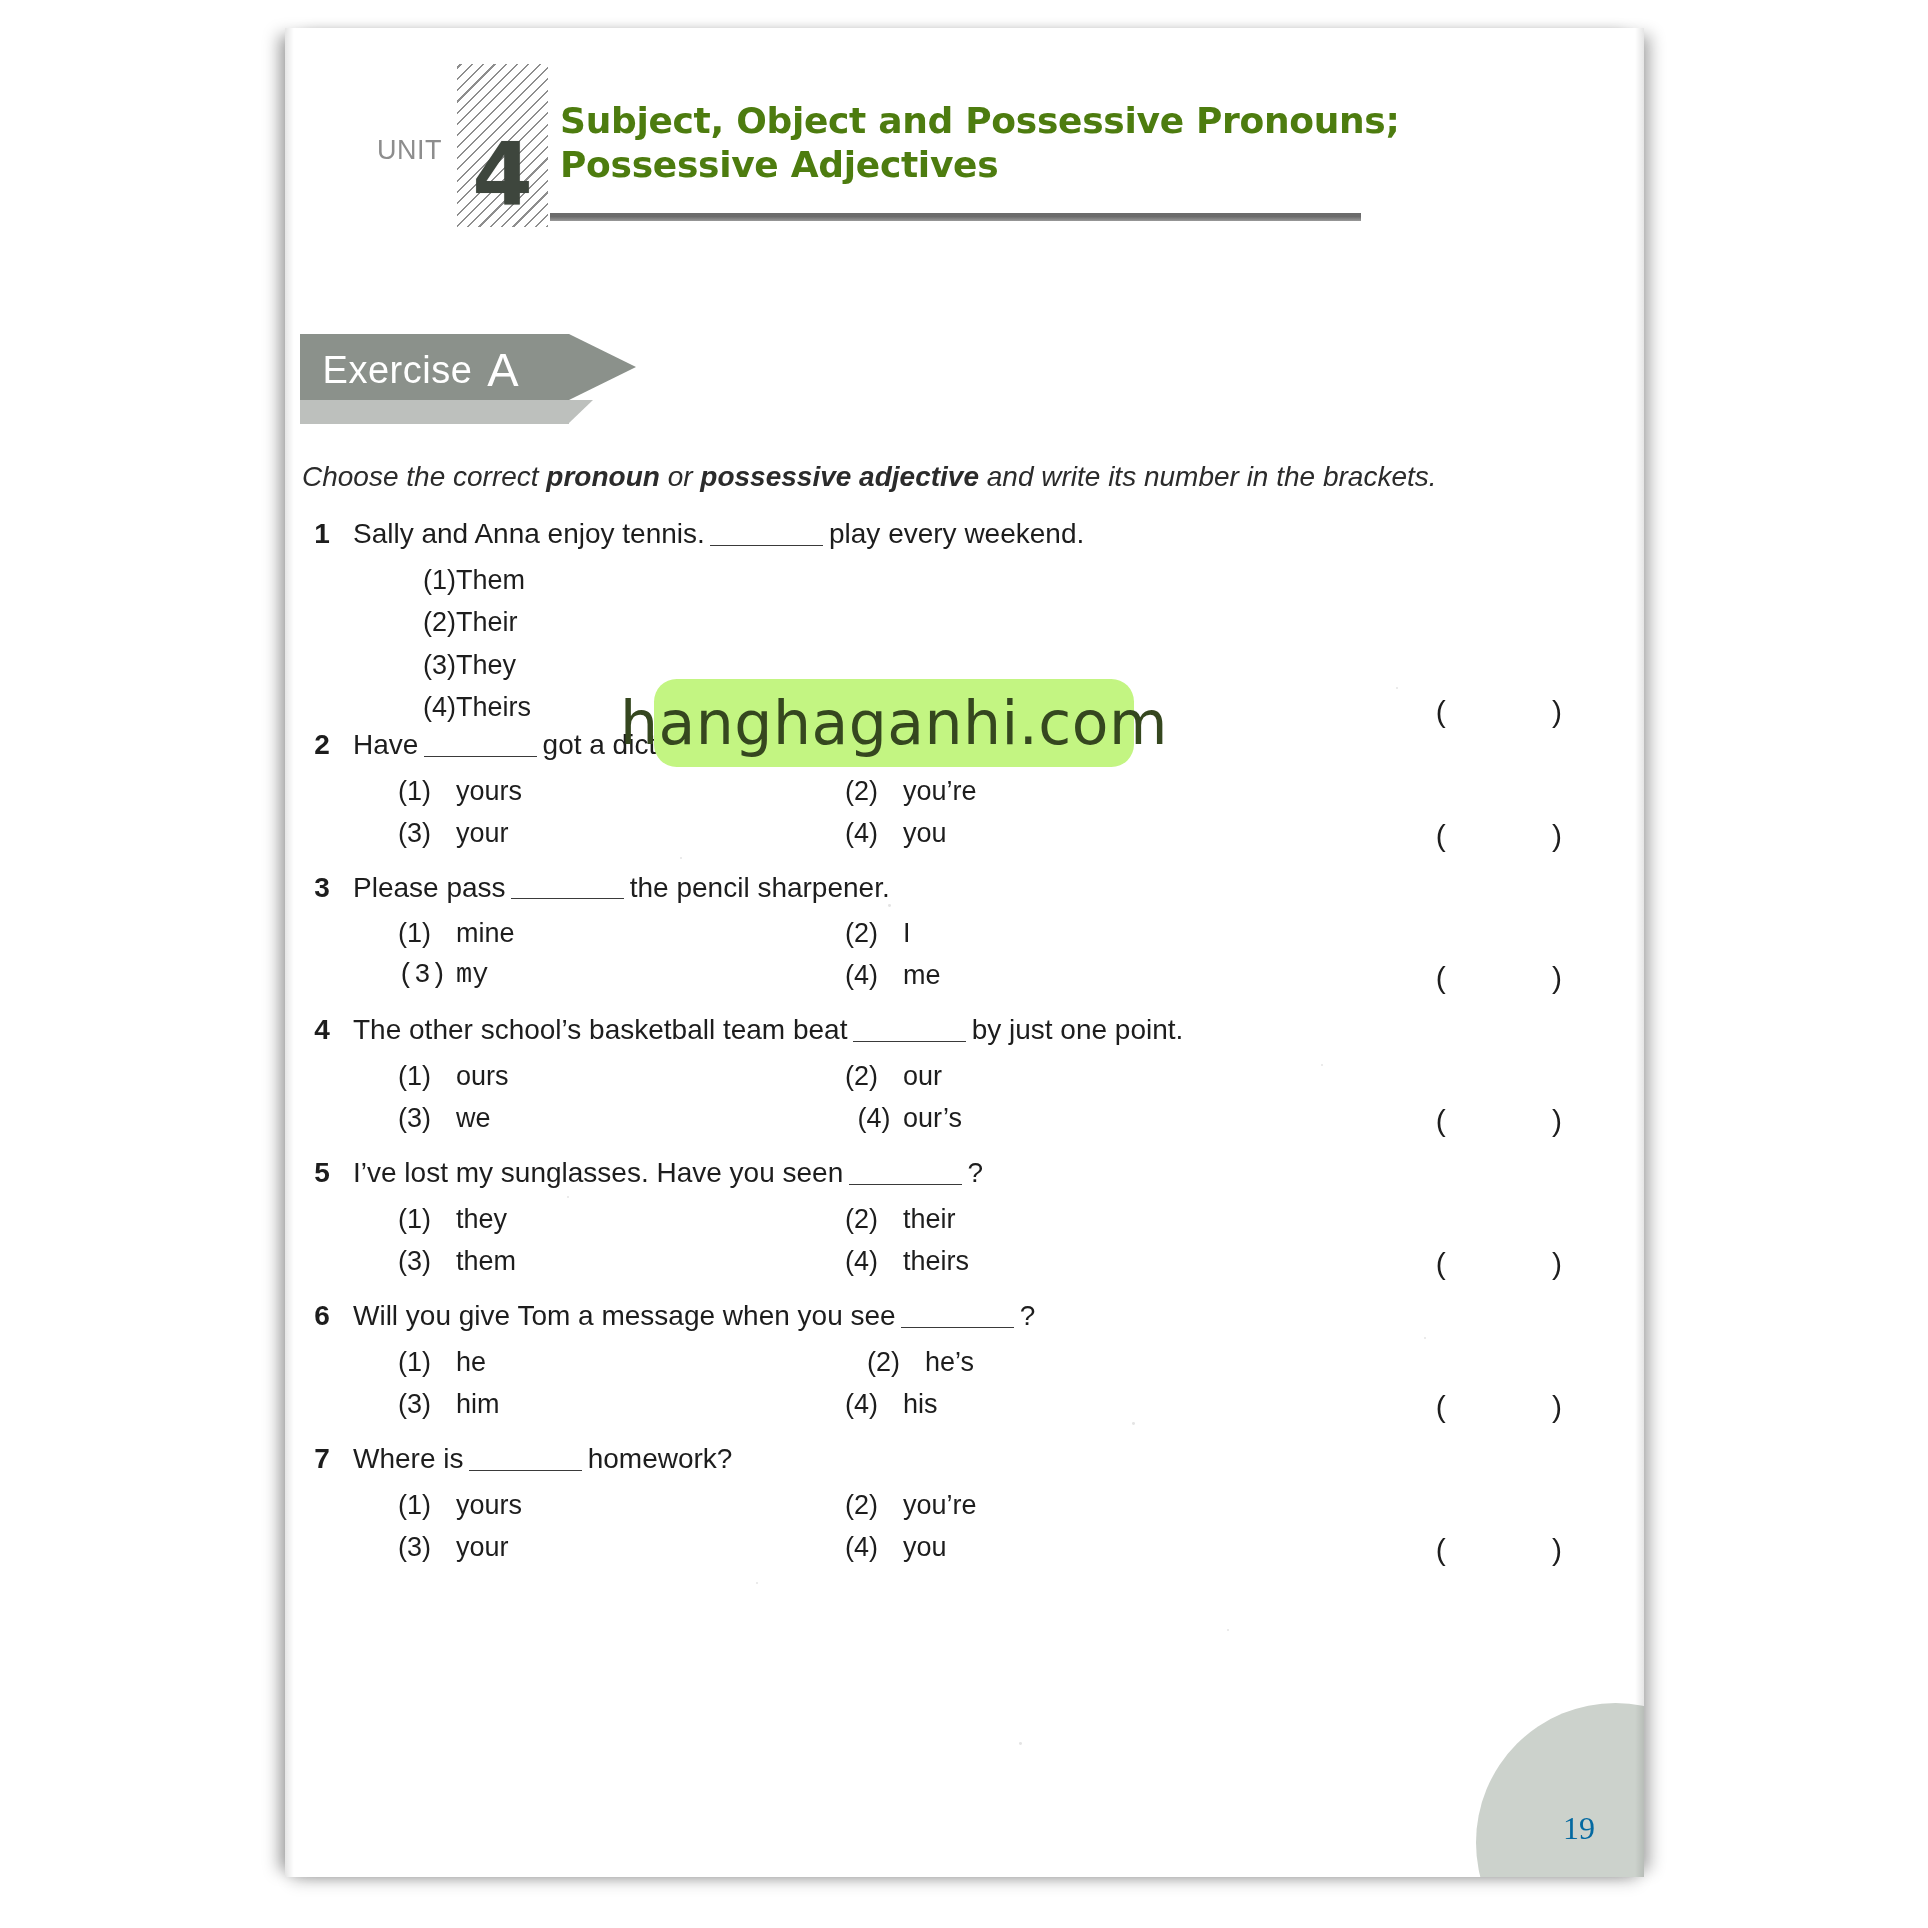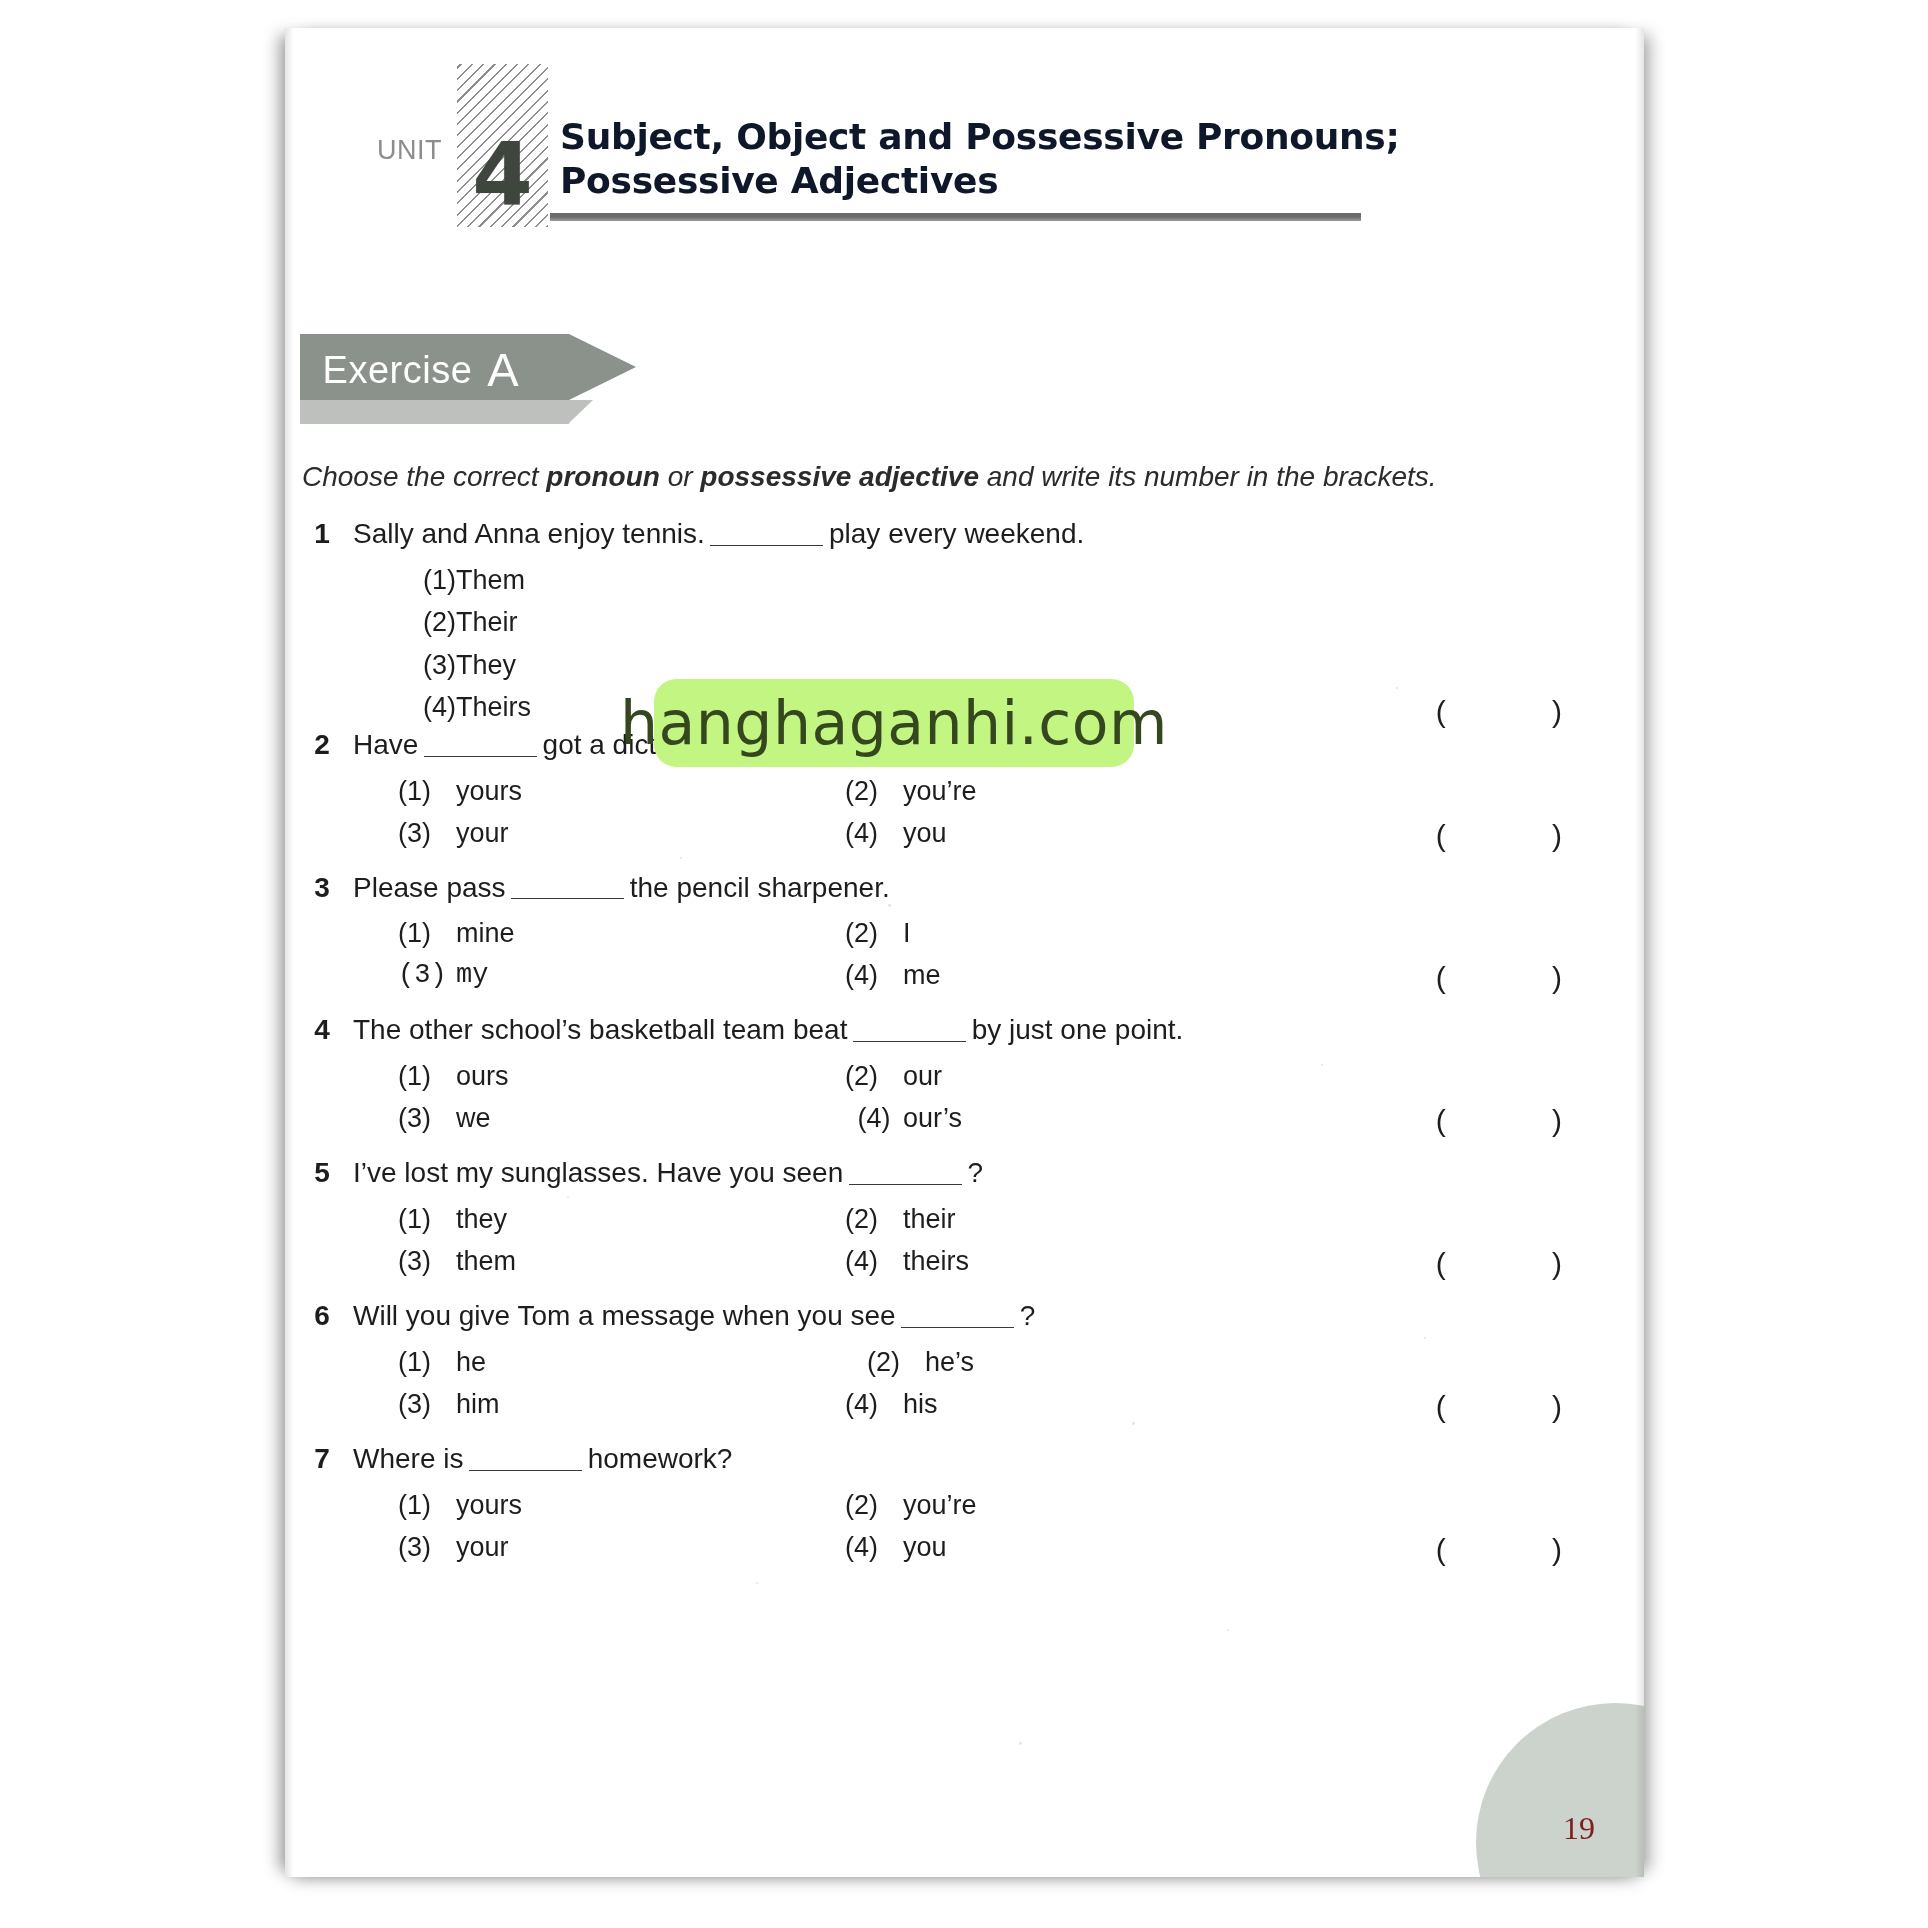--- a/index.html
+++ b/index.html
@@ -102,24 +102,23 @@
   }
 
   #unit-title {
     position: absolute;
     left: 275px;
     top: 71px;
     width: 847px;
     font-size: 36px;
     font-weight: bold;
     line-height: 1.22;
-    color: #0f172a;
+    color: #4d7c0f;
     font-family: "DejaVu Sans", sans-serif;
     letter-spacing: -0.3px;
-    margin-top: 16px;
   }
 
   #header-rule {
     position: absolute;
     left: 265px;
     top: 185px;
     width: 811px;
     height: 7.5px;
     background: linear-gradient(to bottom, #6b6b6b 0%, #6b6b6b 45%, #9a9a9a 100%);
   }
@@ -307,21 +306,21 @@
     width: 279px;
     height: 279px;
     border-radius: 50%;
     background: #ccd2cc;
   }
   #page-number {
     position: absolute;
     right: 49px;
     bottom: 30px;
     font-size: 32px;
-    color: #7f1d1d;
+    color: #0369a1;
     font-family: "Liberation Serif", serif;
     z-index: 3;
   }
 
   
   .speckle {
     position: absolute;
     background: rgba(120,120,120,0.20);
     border-radius: 50%;
     pointer-events: none;

